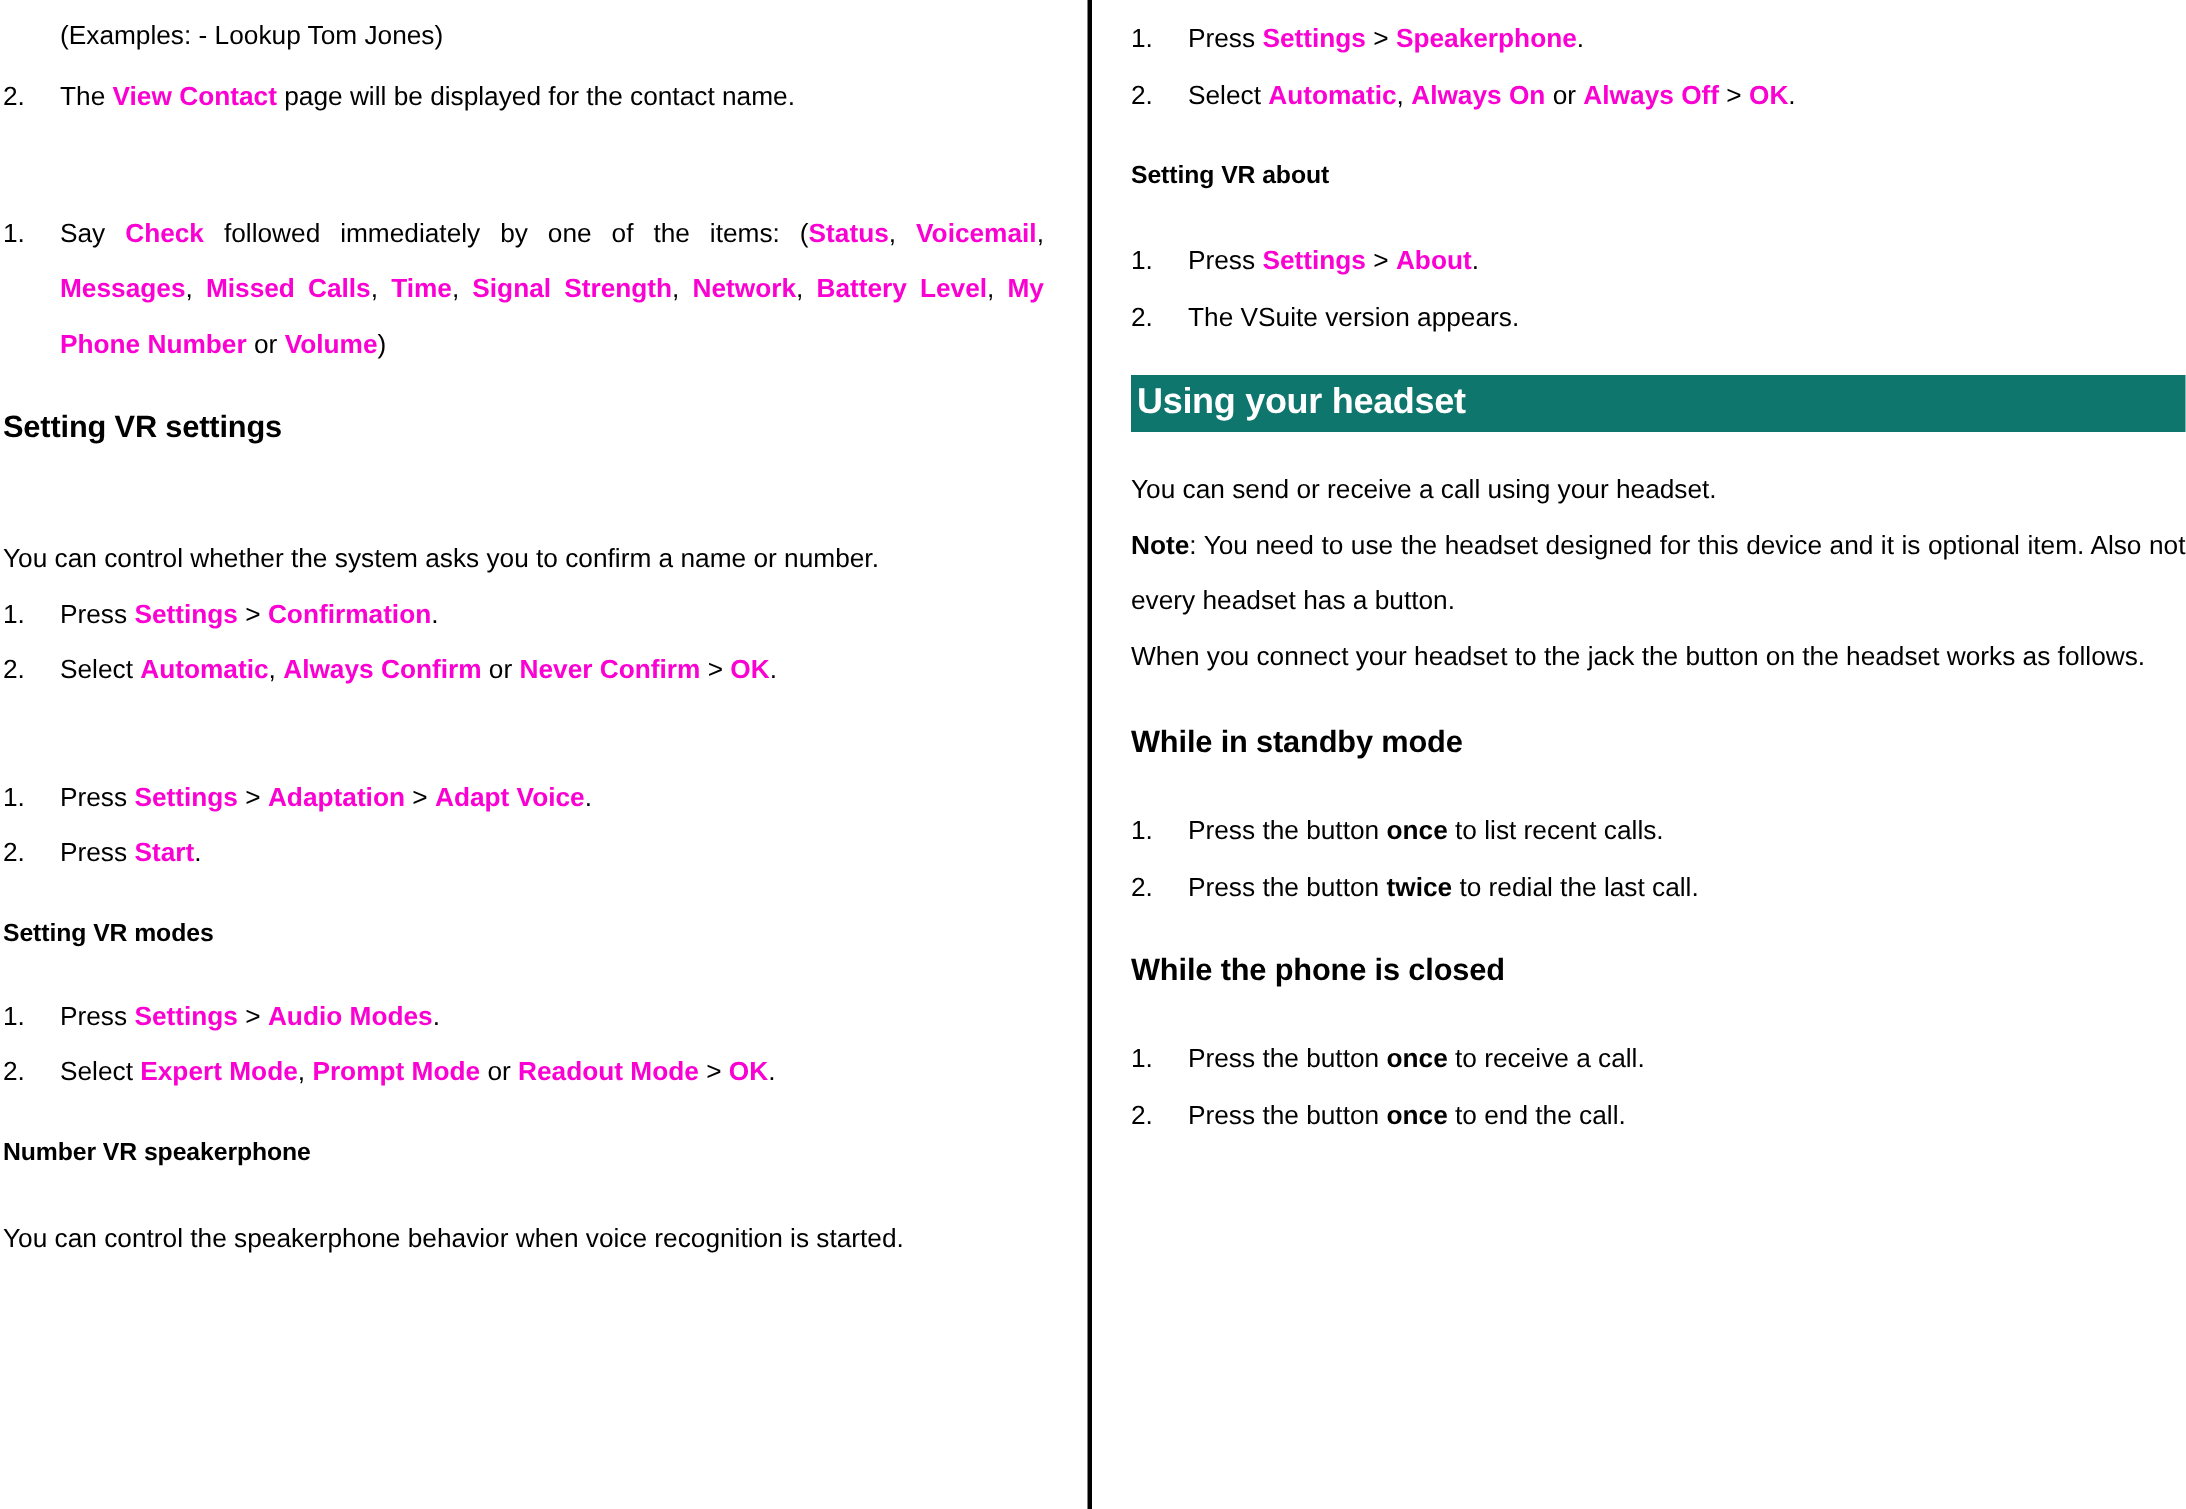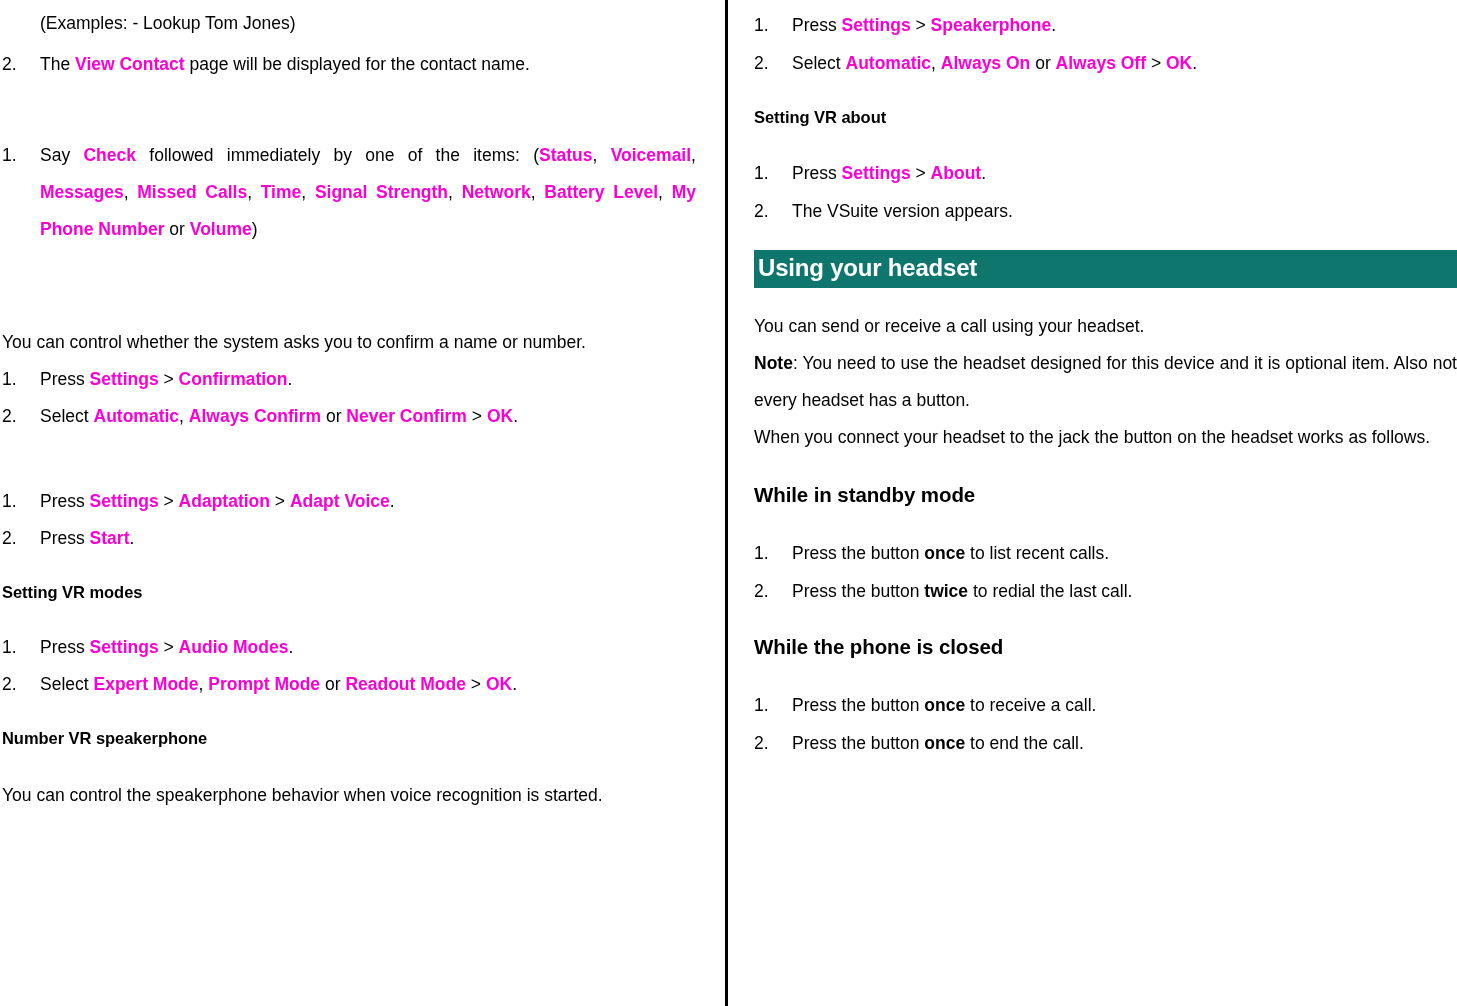--- a/index.html
+++ b/index.html
@@ -150,20 +150,21 @@
     <div class="sp26"></div>
 
     <ol class="steps">
       <li>
         <span class="num">1.</span><span>Say </span><span class="mg">Check</span><span> followed immediately by one of the items: (</span><span class="mg">Status</span><span>, </span><span class="mg">Voicemail</span><span>, </span><span class="mg">Messages</span><span>, </span><span class="mg">Missed Calls</span><span>, </span><span class="mg">Time</span><span>, </span><span class="mg">Signal Strength</span><span>, </span><span class="mg">Network</span><span>, </span><span class="mg">Battery Level</span><span>, </span><span class="mg">My Phone Number</span><span> or </span><span class="mg">Volume</span><span>)</span>
       </li>
     </ol>
 
     <div class="sp22"></div>
 
+    <h2 class="heading">Setting VR settings</h2>
 
     <div class="sp30"></div>
 
 
     <div class="sp24"></div>
 
     <p class="body nojust">You can control whether the system asks you to confirm a name or number.</p>
 
     <ol class="steps">
       <li class="nojust">

